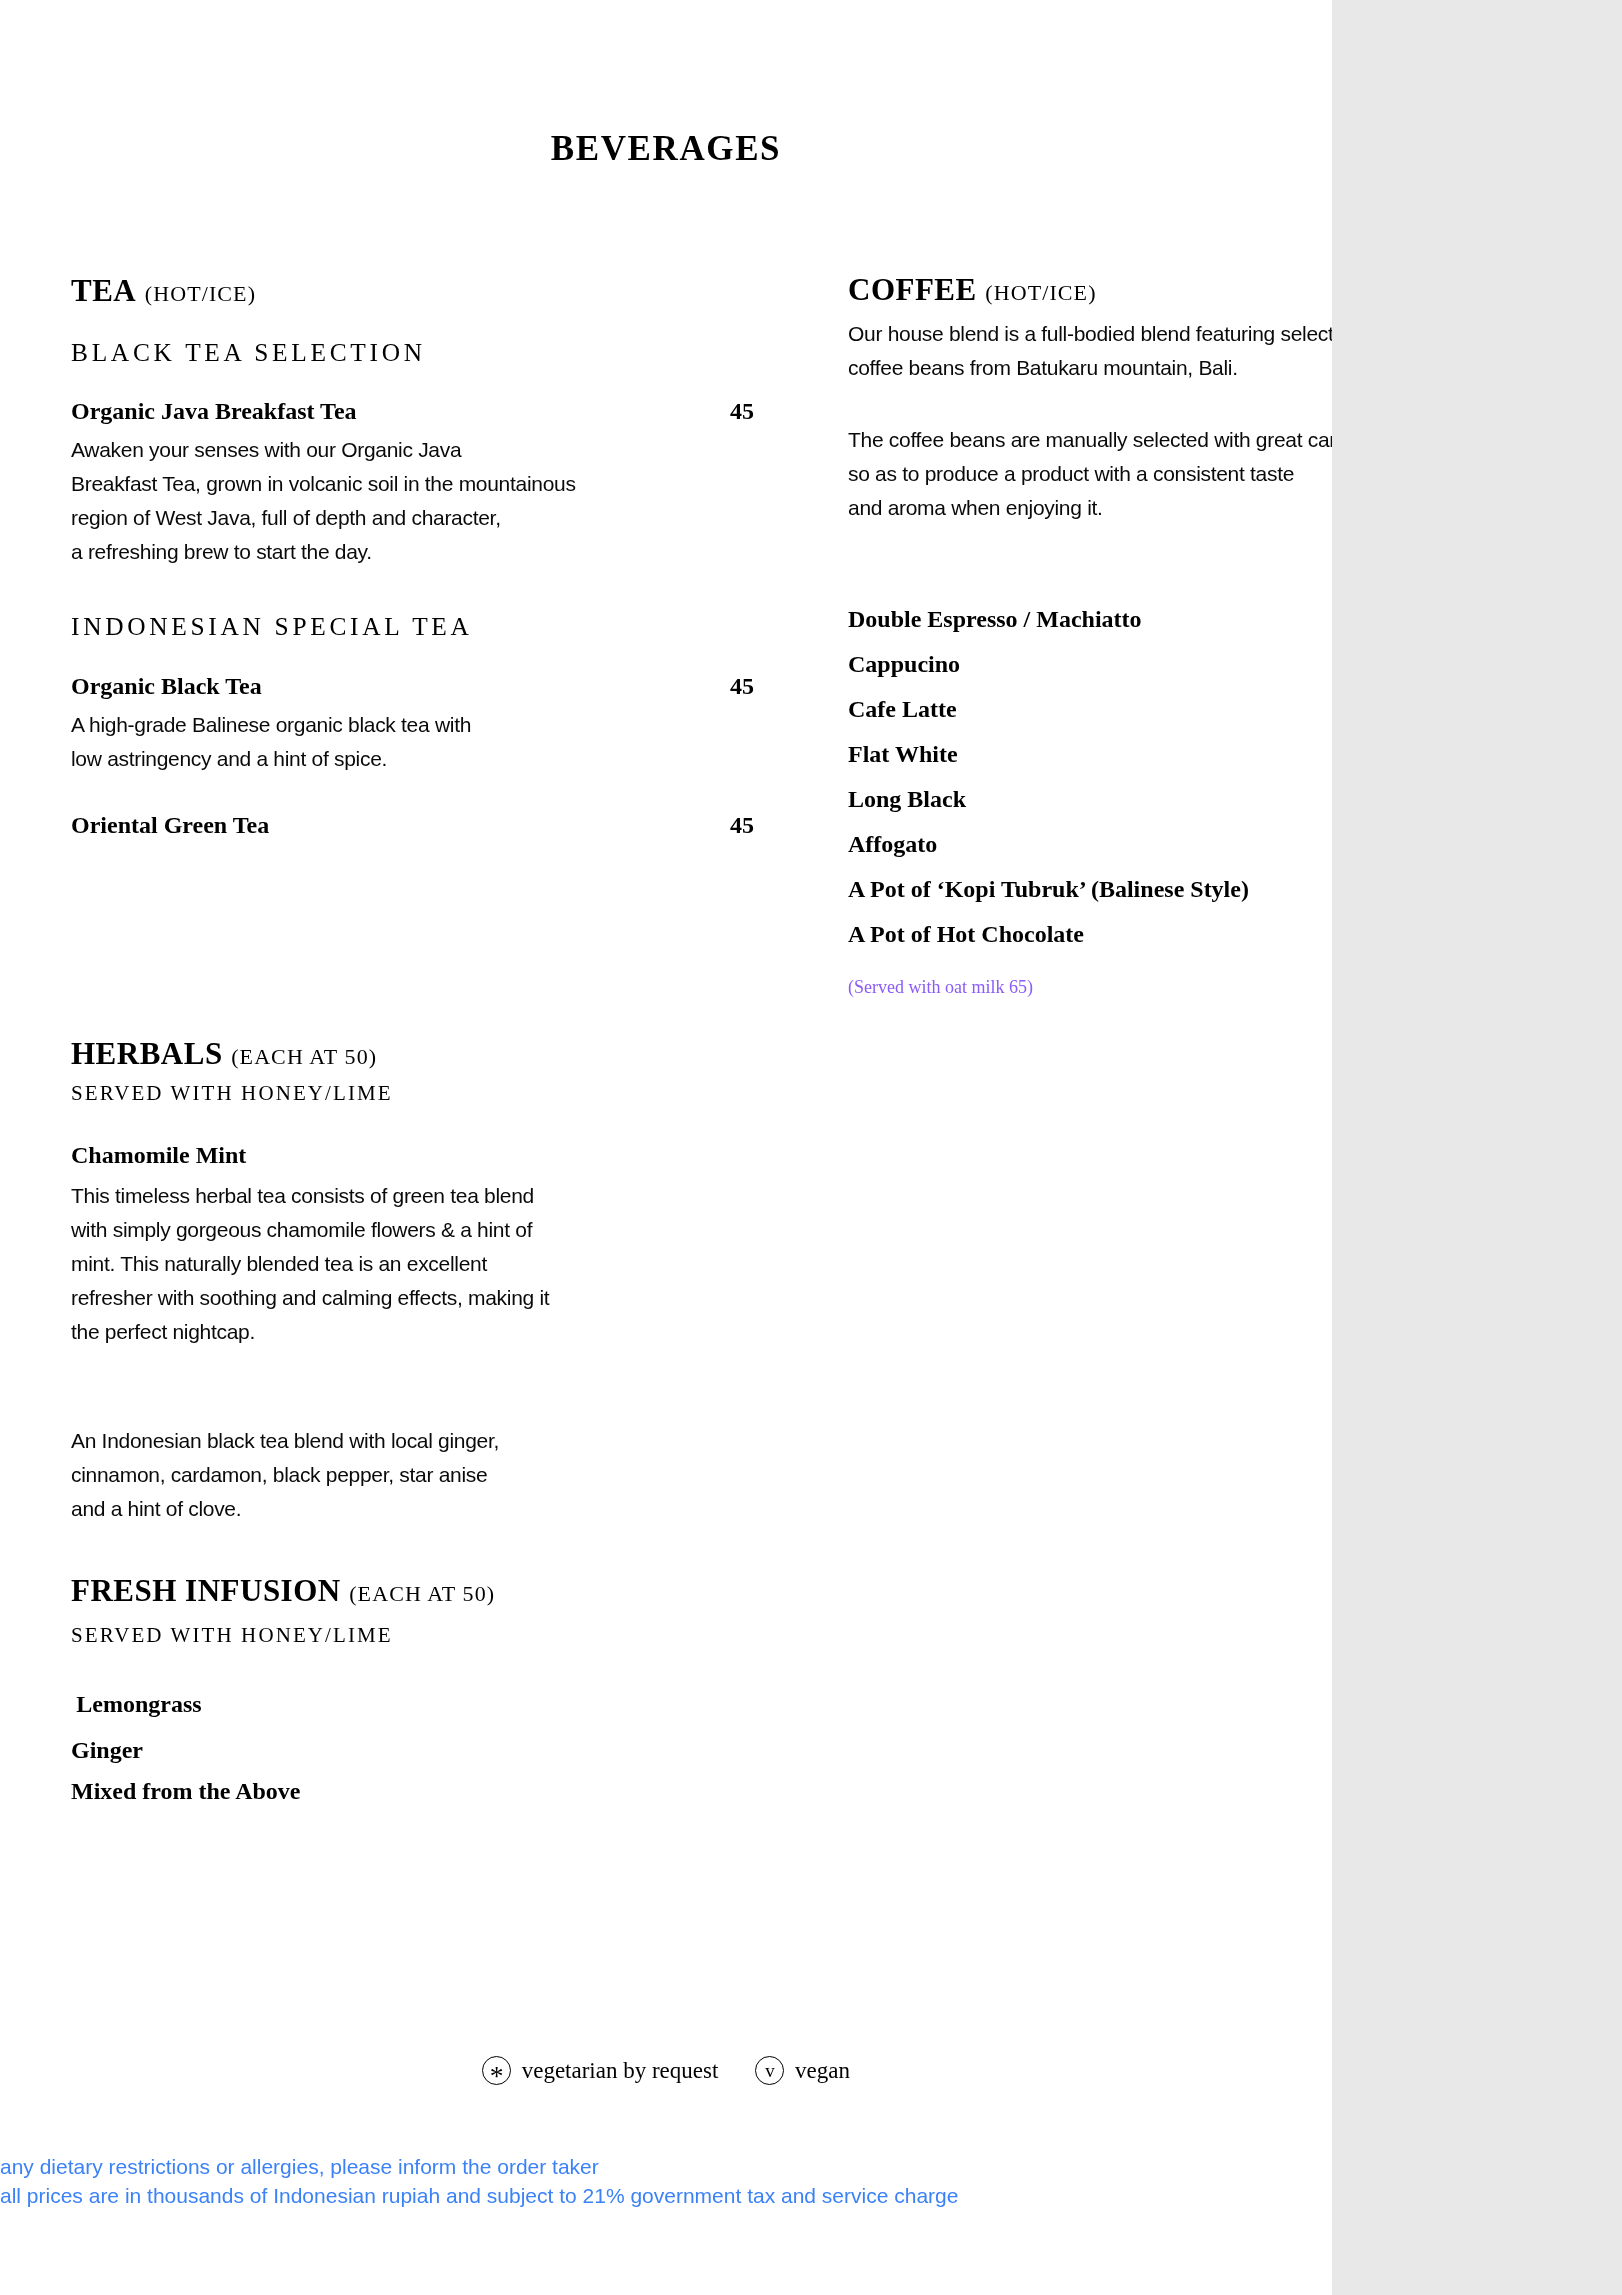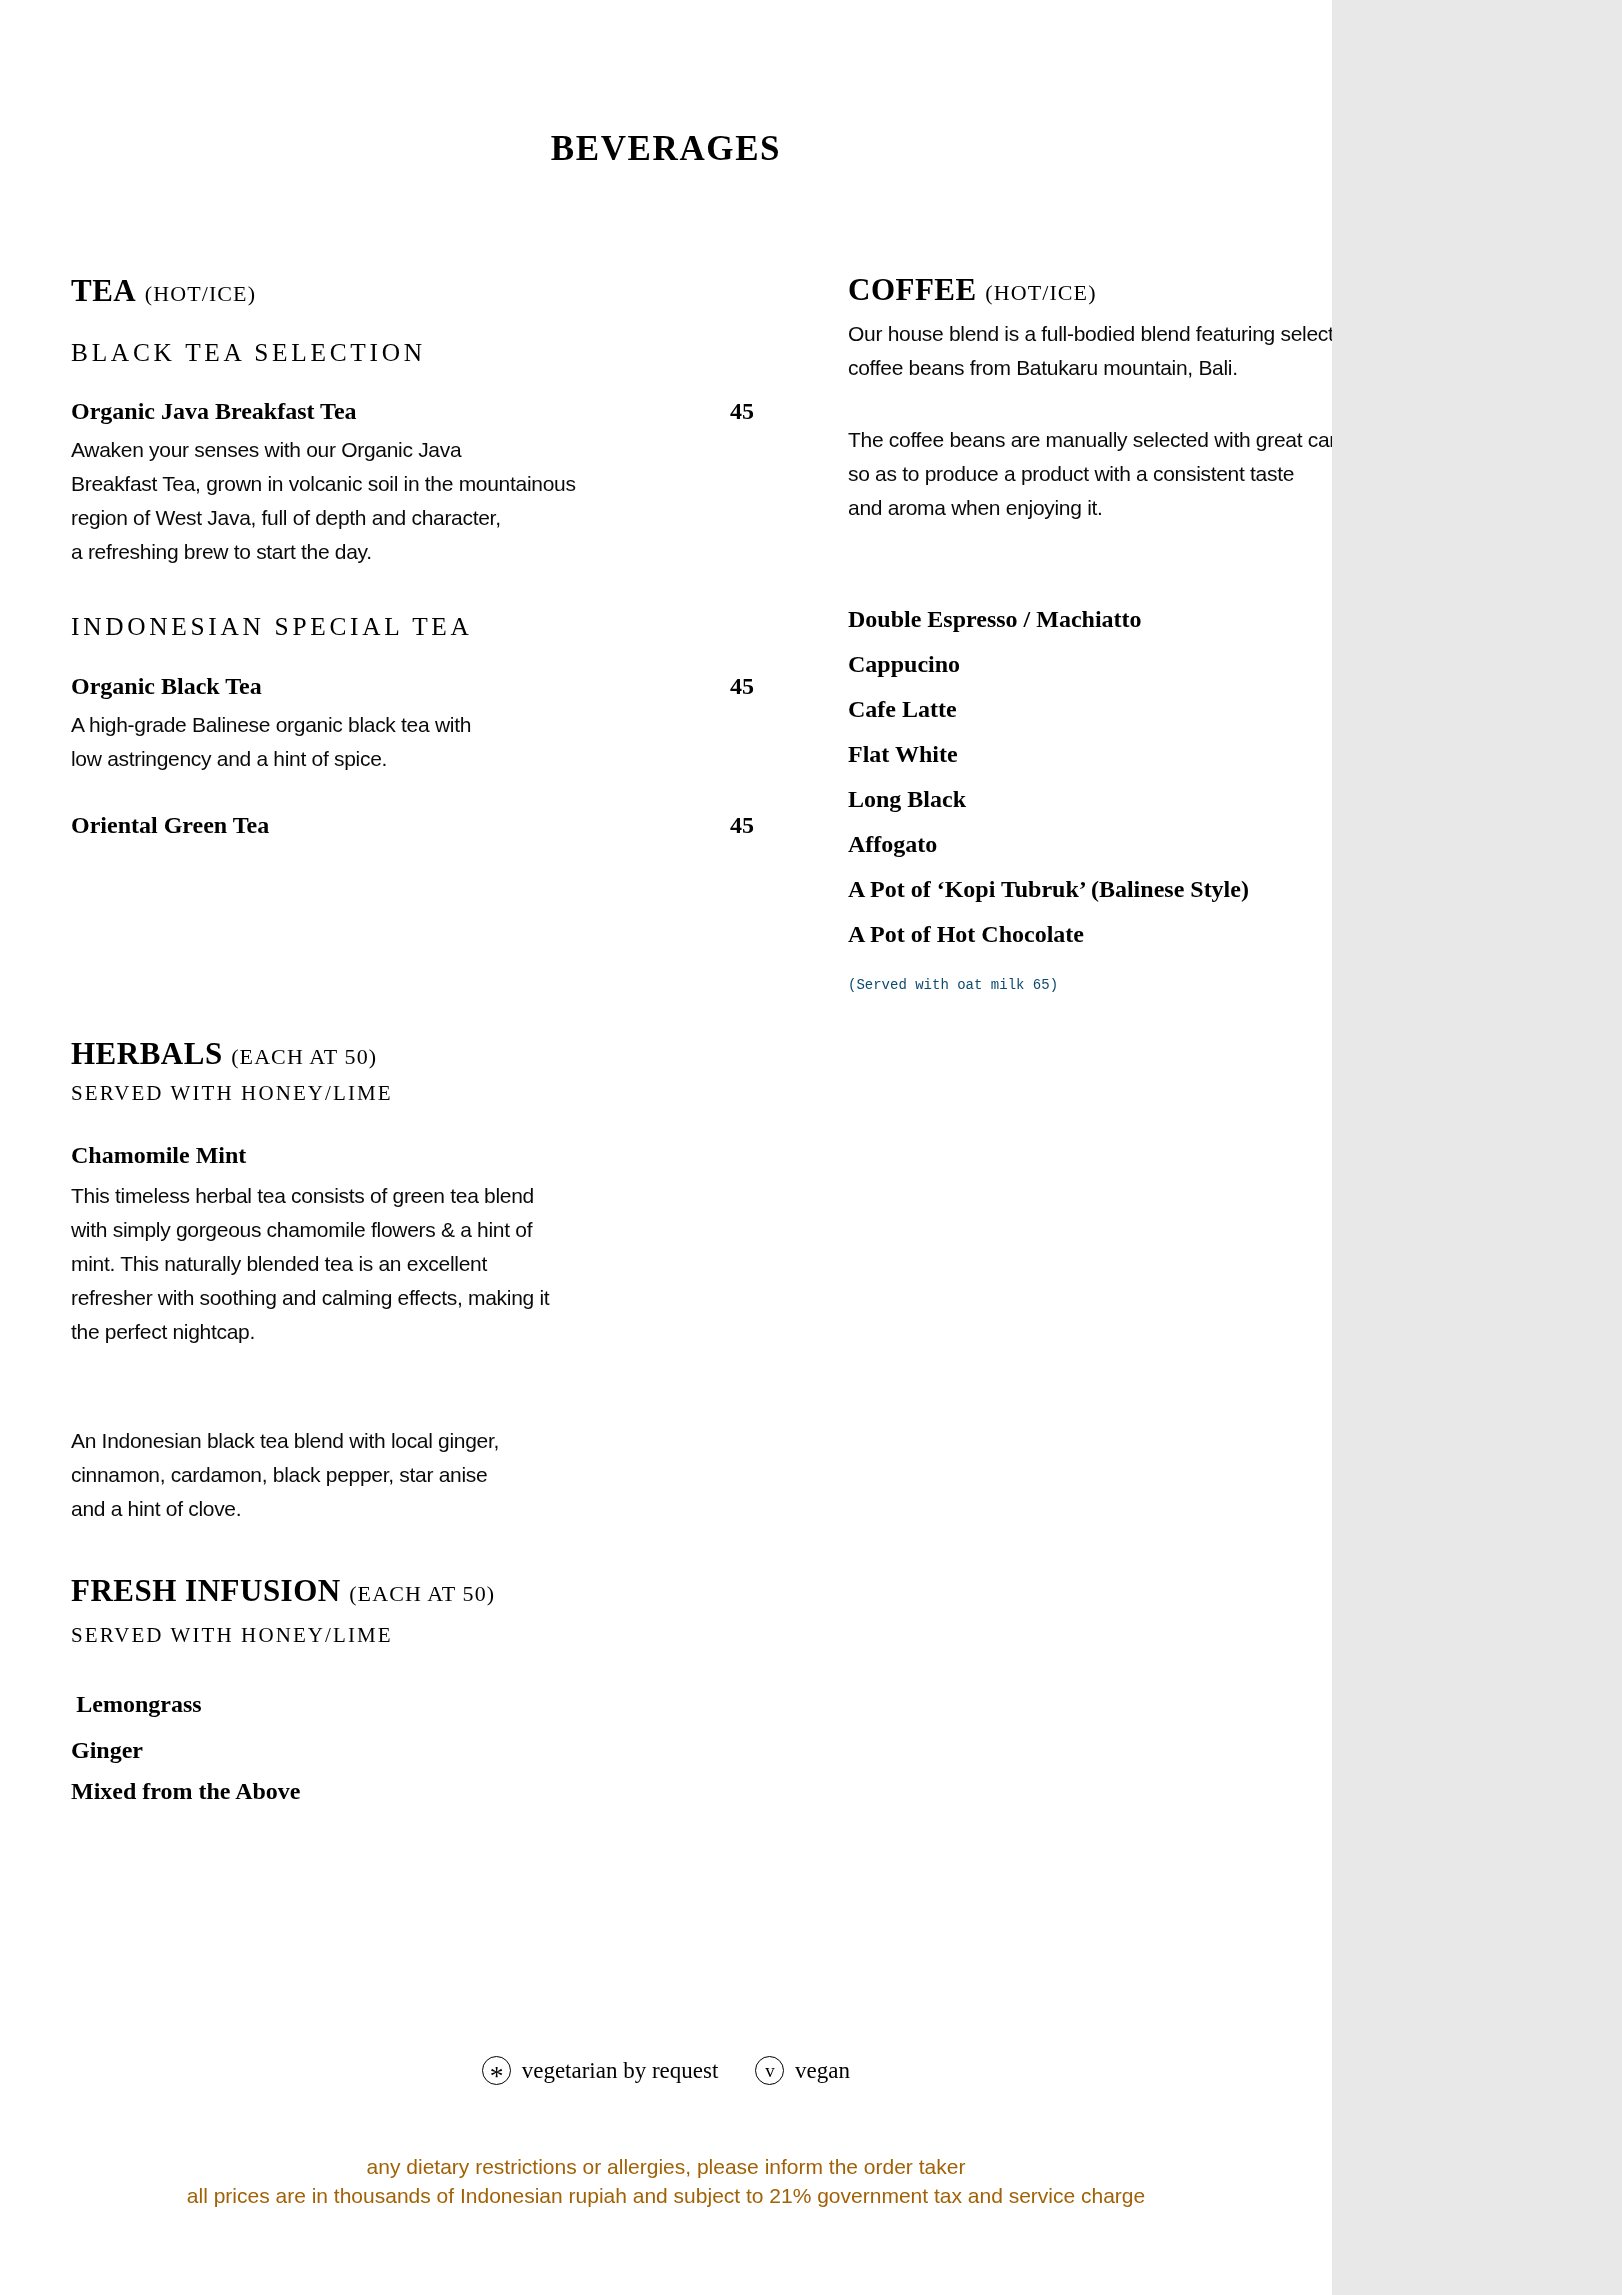--- a/index.html
+++ b/index.html
@@ -42,41 +42,41 @@
     width:100%;line-height:1.1;
   }
   .item-name,.item-price{font-size:24px;font-weight:700;}
   .plain-item{font-size:24px;font-weight:700;line-height:1.1;}
   .desc{
     font-family:"Liberation Sans", sans-serif;
     font-size:21px;line-height:34px;letter-spacing:-0.3px;
     white-space:pre-line;width:100%;color:#0a0a0a;
   }
   .sans-note{
-    font-family:Liberation Mono, monospace;
-    font-size:14px;line-height:1.2;color:#0c4a6e;
+    font-family:Liberation Serif, serif;
+    font-size:18px;line-height:1.2;color:#8b5cf6;
   }
   #legend{
     position:absolute;top:2056px;left:0;width:100%;
     display:flex;justify-content:center;align-items:center;
     font-size:23px;
   }
   .badge{
     display:inline-flex;align-items:center;justify-content:center;
     width:29px;height:29px;border:1.6px solid #000;border-radius:50%;
     box-sizing:border-box;flex:0 0 auto;
   }
   .badge .sym-ast{font-size:27.5px;font-weight:400;transform:translateY(5.3px);}
   .badge .sym-v{font-size:19px;font-weight:400;transform:translateY(-0.5px);}
   .legend-label{margin-left:10.6px;}
   .legend-gap{margin-left:37px;}
   .footer-line{
-    position:absolute;left:0;width:100%;text-align:center;
+    position:absolute;left:0;width:100%;
     font-family:"Liberation Sans", sans-serif;
-    font-size:21px;line-height:1.2;color:#a16207;
+    font-size:21px;line-height:1.2;color:#3b82f6;
   }
 </style>
 </head>
 <body>
 
 <div id="page">
 
   <h1 id="page-title">BEVERAGES</h1>
 
   <section class="col" id="col-left">

